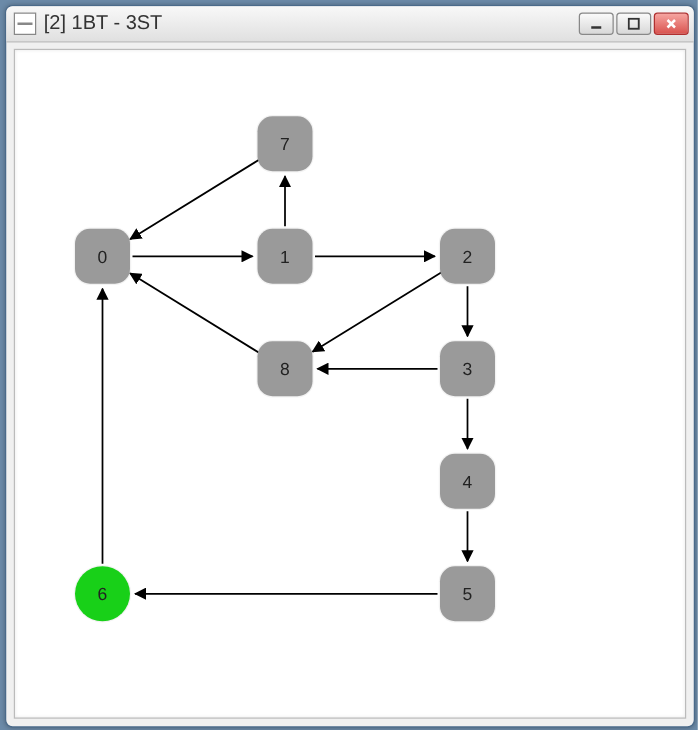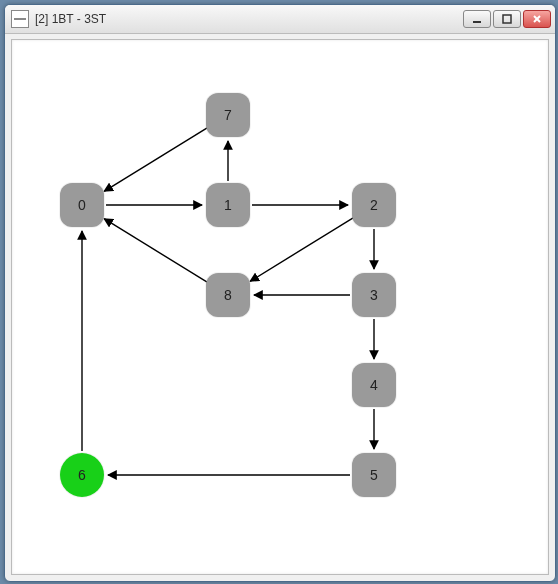--- a/index.html
+++ b/index.html
@@ -38,21 +38,21 @@
     position: relative;
   }
   .app-icon::before {
     content: "";
     position: absolute;
     left: 2px; right: 2px; top: 7px;
     height: 2px;
     background: #888;
   }
   .title-text {
-    font-size: 12px;
+    font-size: 16px;
     color: #333;
     flex: 1;
     white-space: nowrap;
     overflow: hidden;
   }
   .win-controls {
     display: flex;
     gap: 2px;
   }
   .win-btn {

